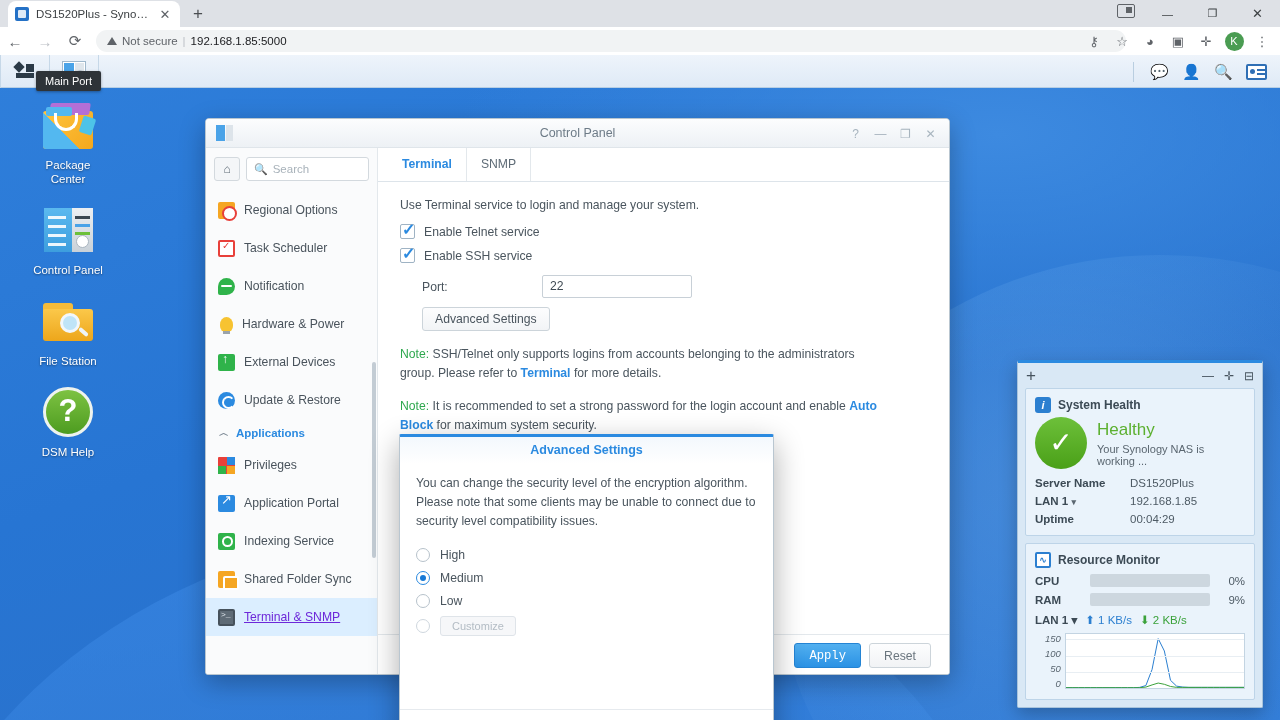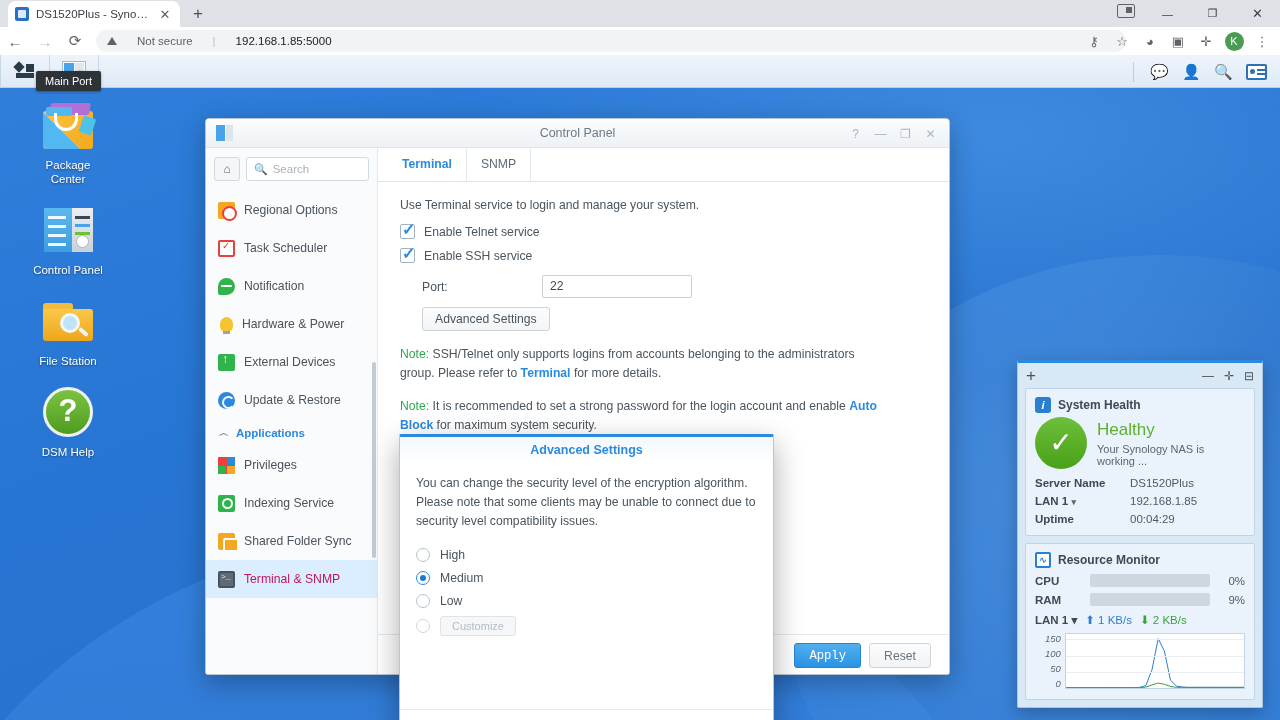--- a/index.html
+++ b/index.html
@@ -67,21 +67,21 @@
     background: #fff; display: flex; align-items: center; gap: 0;
   }
   .nav-btn {
     width: 30px; height: 28px; display: flex; align-items: center;
     justify-content: center; font-size: 15px; color: #5f6368;
   }
   .nav-btn.disabled { color: #bdc1c6; }
   .omnibox {
     margin-left: 6px; height: 22px; flex: 1 1 auto; max-width: 1030px;
     background: #f1f3f4; border-radius: 11px;
-    display: flex; align-items: center; padding: 0 11px; gap: 20px;
+    display: flex; align-items: center; padding: 0 11px; gap: 5px;
     font-size: 11.5px; color: #202124;
   }
   .warn-tri {
     width: 0; height: 0; border-left: 5px solid transparent;
     border-right: 5px solid transparent; border-bottom: 8px solid #5f6368;
     position: relative;
   }
   .not-secure { color: #5f6368; font-size: 11.5px; }
   .omni-sep { color: #bdc1c6; }
   .tb-icons {
@@ -305,21 +305,21 @@
   .search-box {
     flex: 1 1 auto; height: 24px; border: 1px solid #d3d9de; background: #fff;
     border-radius: 3px; display: flex; align-items: center; gap: 5px; padding: 0 7px;
   }
   .search-box .ph { font-size: 11.5px; color: #a8b2ba; }
   .sb-list { padding-top: 2px; }
   .sb-item {
     display: flex; align-items: center; gap: 9px; height: 38px; padding-left: 12px;
     font-size: 12.2px; color: #49535c;
   }
-  .sb-item.active { background: #dbeeff; color: #be185d; }
+  .sb-item.active { background: #dbeeff; color: #6d28d9; text-decoration: underline; }
   .sb-ico { width: 17px; height: 17px; flex: 0 0 auto; position: relative; }
   .sb-group {
     display: flex; align-items: center; gap: 7px; height: 27px; padding-left: 13px;
     font-size: 11.5px; color: #2b8ae0; font-weight: bold;
   }
   .chev { font-size: 10px; color: #7c8995; }
   .sb-scroll {
     position: absolute; right: 1px; top: 214px; width: 4px; height: 196px;
     background: #c3ccd4; border-radius: 2px;
   }
@@ -683,20 +683,24 @@
           <div class="sb-group">
             <span class="chev">︿</span>
             <span>Applications</span>
           </div>
 
           <div class="sb-item">
             <span class="sb-ico i-priv"></span>
             <span>Privileges</span>
           </div>
           <div class="sb-item">
+            <span class="sb-ico i-portal"></span>
+            <span>Application Portal</span>
+          </div>
+          <div class="sb-item">
             <span class="sb-ico i-index"></span>
             <span>Indexing Service</span>
           </div>
           <div class="sb-item">
             <span class="sb-ico i-sfs"></span>
             <span>Shared Folder Sync</span>
           </div>
           <div class="sb-item active">
             <span class="sb-ico i-term"></span>
             <span>Terminal &amp; SNMP</span>

